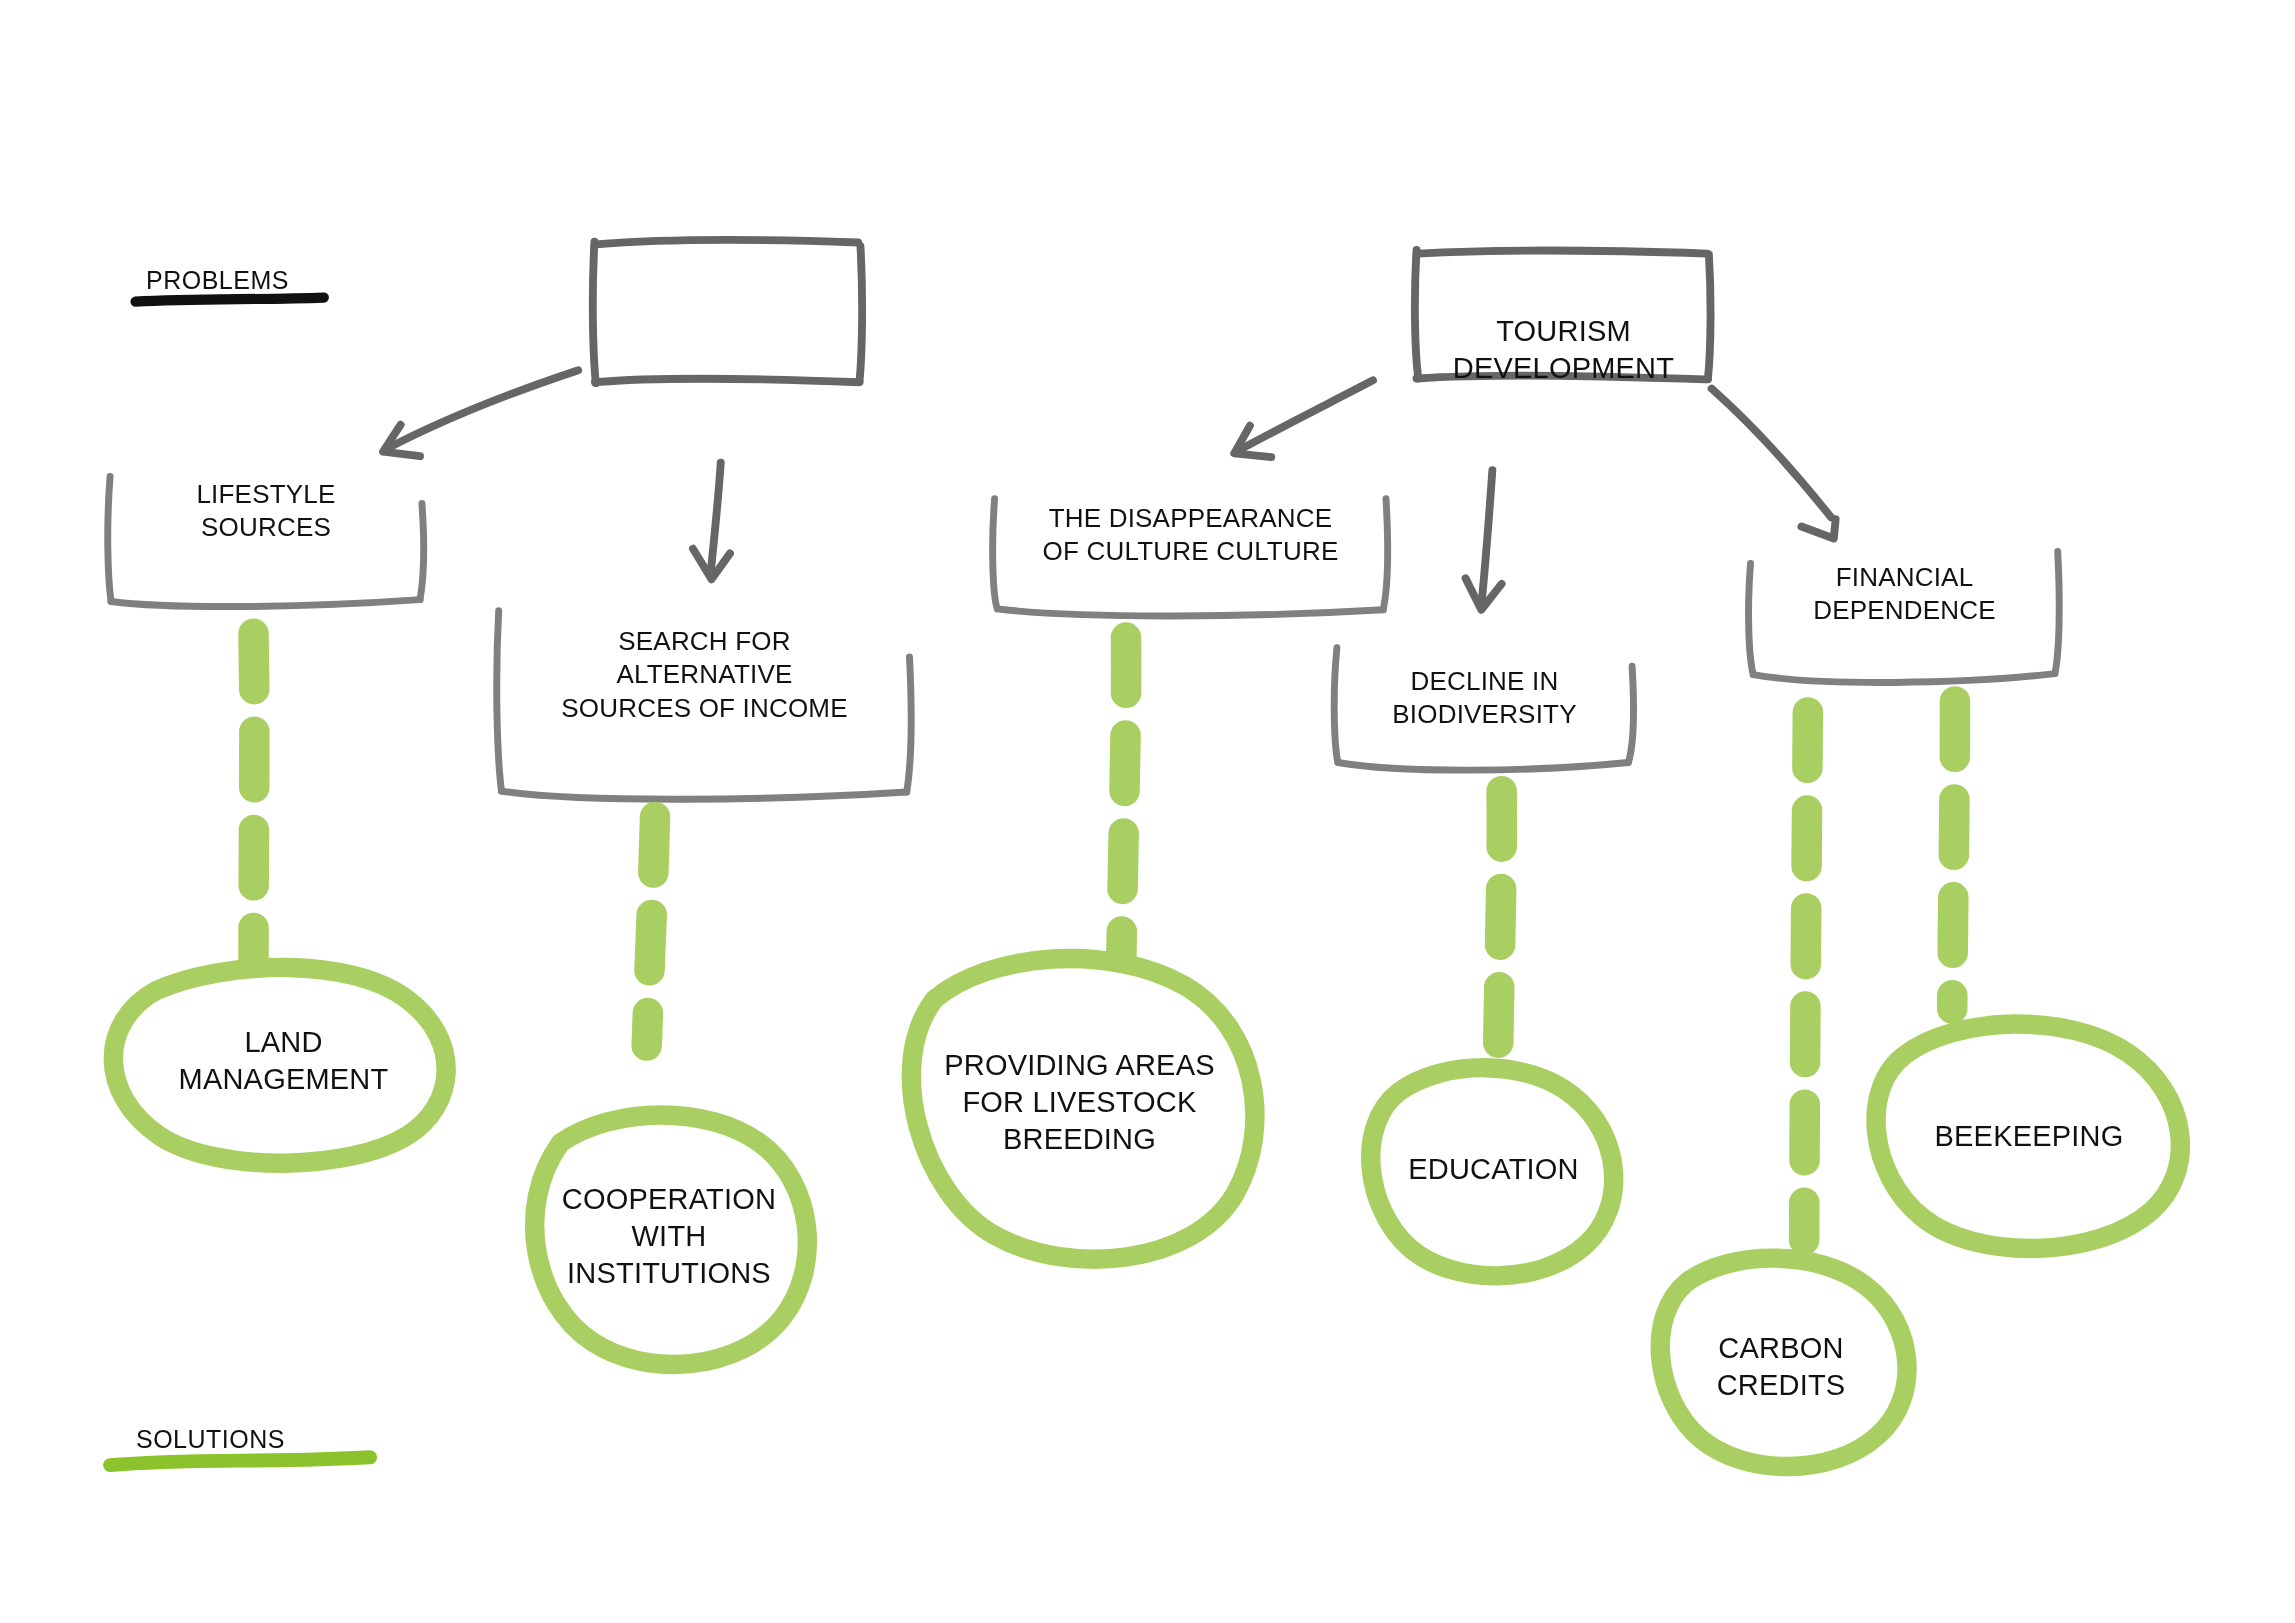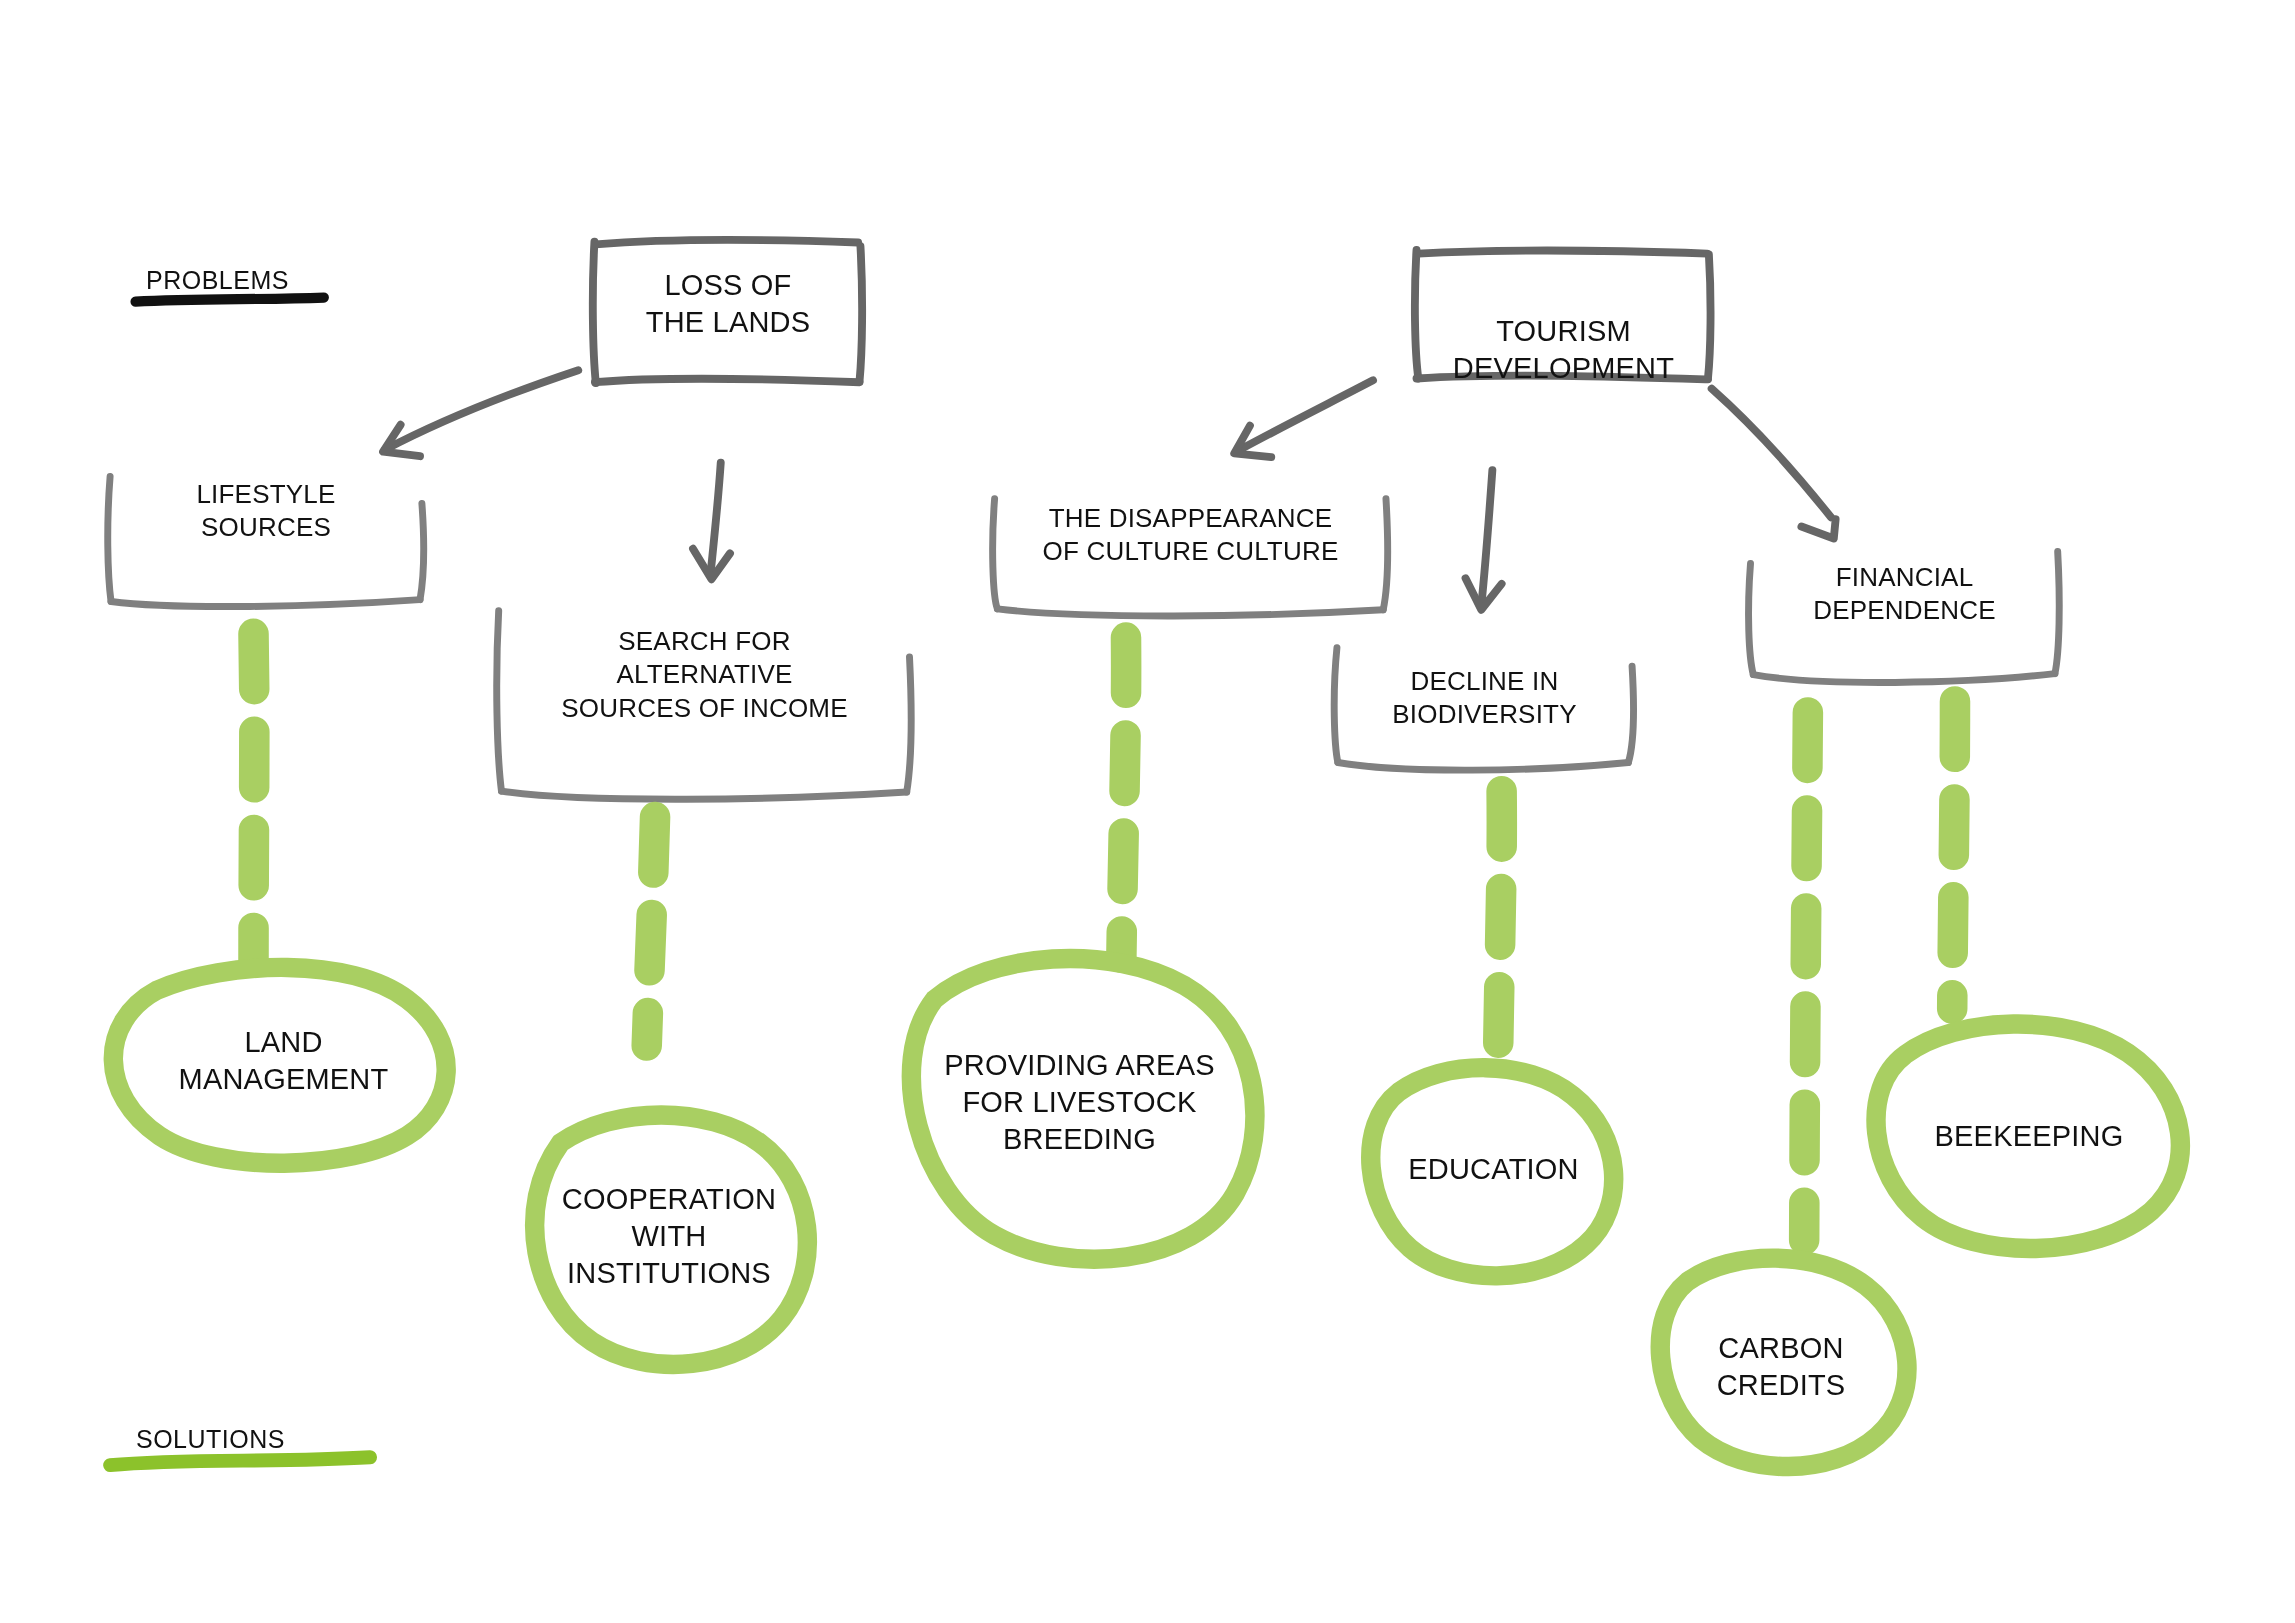--- a/index.html
+++ b/index.html
@@ -133,22 +133,20 @@
 
     <path d="M4118,2280 C 4230,2196 4470,2188 4600,2276 C 4730,2364 4750,2530 4650,2618
              C 4530,2722 4270,2724 4156,2632 C 4040,2540 4020,2352 4118,2280 Z" fill="none" stroke="#A9CF62" stroke-width="42" stroke-linecap="round"></path>
 
   </svg>
 
   <div class="legend" style="left:146px;top:266px;">PROBLEMS</div>
 
   <div class="legend" style="left:136px;top:1425px;text-align:center;">SOLUTIONS</div>
 
-  <div class="node-label" style="left:596px;top:267px;width:264px;font-size:29px;">LOSS OF
-THE LANDS</div>
 
   <div class="node-label" style="left:1417px;top:268px;width:293px;font-size:29px;margin-top:45px;">TOURISM
 DEVELOPMENT</div>
 
   <div class="node-label" style="left:110px;top:478px;width:312px;font-size:26px;">LIFESTYLE
 SOURCES</div>
 
   <div class="node-label" style="left:499px;top:625px;width:411px;font-size:26px;">SEARCH FOR
 ALTERNATIVE
 SOURCES OF INCOME</div>

